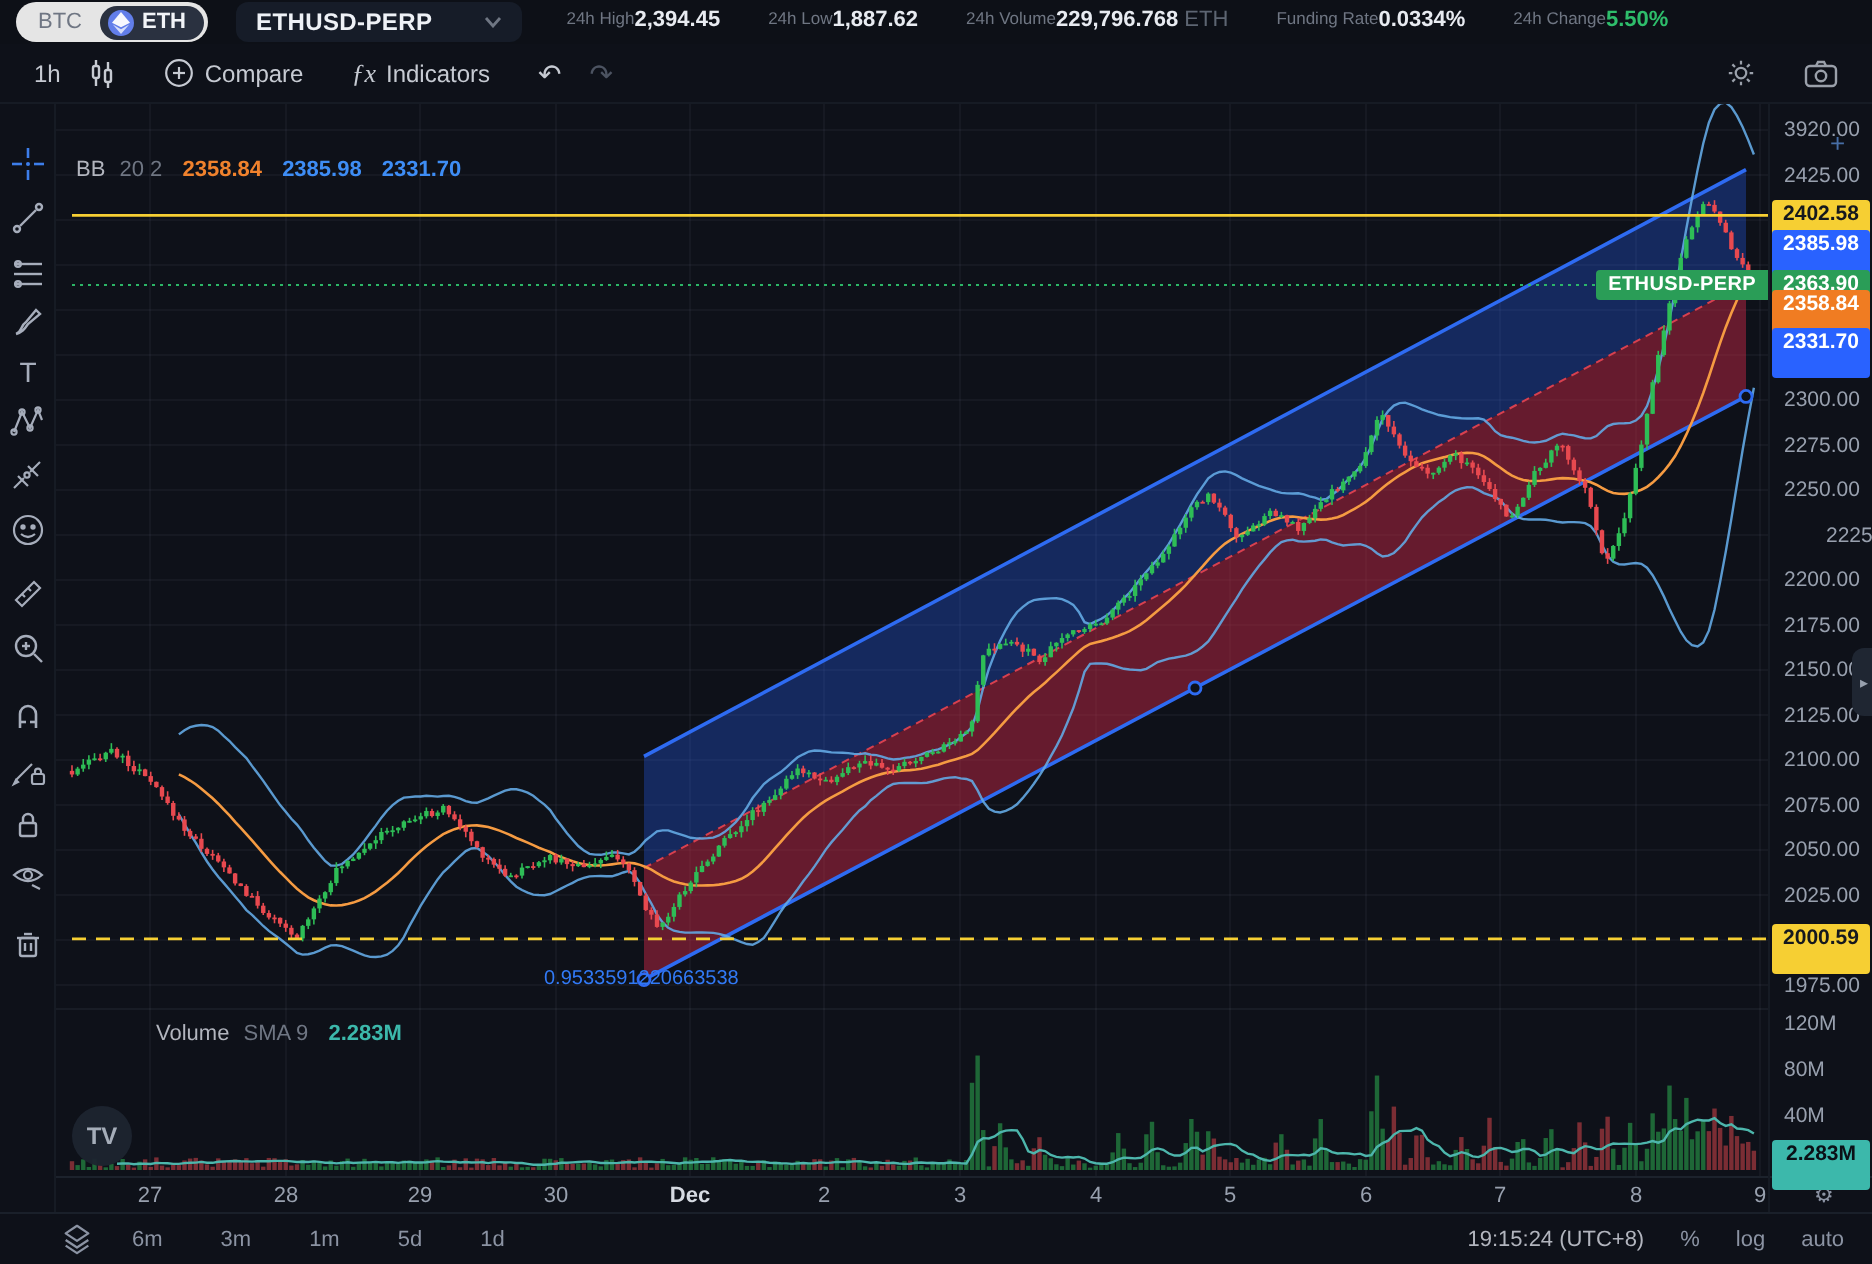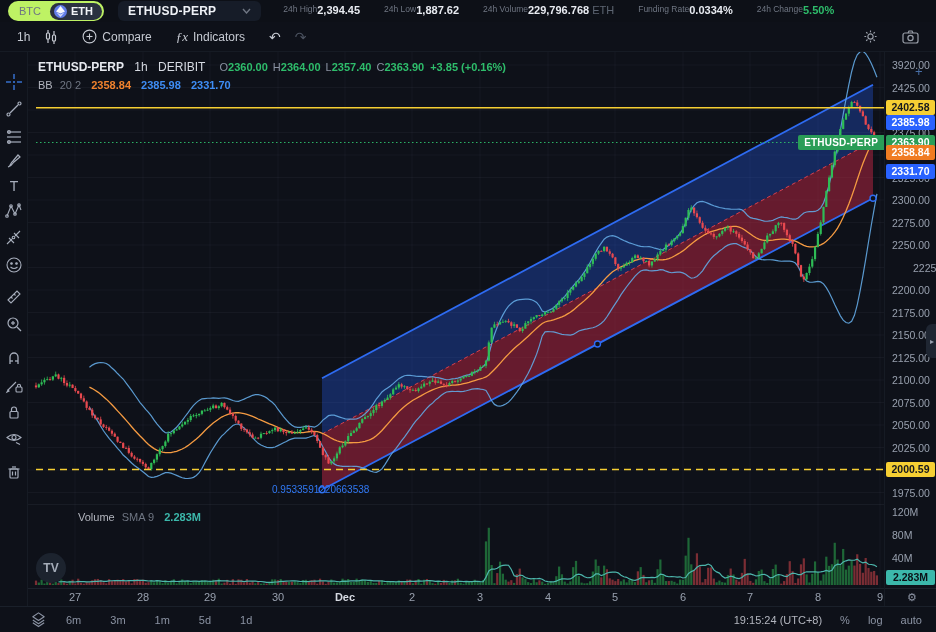--- a/index.html
+++ b/index.html
@@ -2,21 +2,21 @@
 <html><head>
 <meta charset="utf-8">
 <style>
   * { margin:0; padding:0; box-sizing:border-box; }
   html,body { width:936px; height:632px; background:#0d1017; overflow:hidden;
     font-family:"Liberation Sans", sans-serif; color:#dfe3ea; }
   .app { width:936px; height:632px; display:flex; flex-direction:column; background:#0e1119; }
 
   
   .topbar { height:22px; display:flex; align-items:center; padding:0 8px; background:#0d1017; flex:none; }
-  .seg { display:flex; align-items:center; background:#bef264; border-radius:12px; padding:1px 2px; height:20px;text-align:right; }
+  .seg { display:flex; align-items:center; background:#e5e5e5; border-radius:12px; padding:1px 2px; height:20px;text-align:right; }
   .seg-btc { color:#6f7683; font-size:11px; padding:0 9px; cursor:pointer; }
   .seg-eth { display:flex; align-items:center; gap:4px; background:#2a3140; border-radius:10px; padding:1px 9px 1px 4px; height:17px; }
   .seg-eth span { color:#f2f4f8; font-size:11px; font-weight:bold; }
   .eth-logo { width:13px; height:13px; border-radius:50%; background:#627eea; display:flex; align-items:center; justify-content:center; }
   .sym-select { display:flex; align-items:center; gap:26px; background:#161c28; border-radius:6px; padding:3px 10px; margin-left:14px; cursor:pointer; }
   .sym-select .sym { font-size:12px; font-weight:bold; color:#eef1f6; letter-spacing:.2px; }
   .stats { display:flex; gap:24px; margin-left:22px; }
   .stat { display:flex; flex-direction:row; justify-content:center; line-height:1.05; }
   .stat .lb { font-size:8.5px; color:#6f7683; }
   .stat .vl { font-size:11px; color:#e8ebf1; font-weight:bold; }
@@ -57,21 +57,21 @@
   .vol-legend .v { color:#3cb8ab; font-weight:bold; margin-left:7px; }
   .pearson { position:absolute; left:244px; top:432px; font-size:10px; color:#3179f5; z-index:4; }
   .symtag { position:absolute; right:0; top:83px; height:15px; line-height:15px; background:#2a9d57; color:#fff;
     font-size:10px; font-weight:bold; padding:0 6px; border-radius:2px 0 0 2px; z-index:6; letter-spacing:.2px; }
   .tvlogo { position:absolute; left:8px; top:501px; width:30px; height:30px; border-radius:50%; background:#1d2430;
     display:flex; align-items:center; justify-content:center; z-index:4; color:#aeb6c2; font-weight:bold; font-size:12px; opacity:.95; }
 
   
   .axis { width:52px; flex:none; border-left:1px solid #161b24; position:relative; background:#0e1119; font-size:10.5px; color:#98a0ae; }
   .ptick { position:absolute; left:7px; transform:translateY(-50%); }
-  .tag { position:absolute; left:1px; right:1px; height:15px; line-height:15px; text-align:center; border-radius:2px;
+  .tag { position:absolute; left:1px; right:1px; height:25px; line-height:15px; text-align:center; border-radius:2px;
     font-size:10.5px; font-weight:bold; z-index:6; }
   .tag.yellow { background:#f6cf33; color:#15181e; }
   .tag.blue { background:#2962ff; color:#fff; }
   .tag.green { background:#2a9d57; color:#fff; }
   .tag.orange { background:#f07c22; color:#fff; }
   .tag.teal { background:#3cb8ab; color:#0b1016; }
   .axis-plus { position:absolute; left:30px; top:12px; color:#5b8dd6; opacity:.75; font-size:13px; }
   .panel-tab { position:absolute; right:-2px; top:272px; width:12px; height:34px; background:#1f2632; border-radius:6px 0 0 6px;
     display:flex; align-items:center; justify-content:center; color:#98a0ae; font-size:8px; cursor:pointer; z-index:6; }
   .axis-sep { position:absolute; left:0; right:0; top:536px; border-top:1px solid #1c222c; }
@@ -1298,26 +1298,20 @@
           <text x="384" y="549" text-anchor="middle" font-size="11" fill="#98a0ae" font-family="Liberation Sans, sans-serif" font-weight="normal">2</text>
           <text x="452" y="549" text-anchor="middle" font-size="11" fill="#98a0ae" font-family="Liberation Sans, sans-serif" font-weight="normal">3</text>
           <text x="520" y="549" text-anchor="middle" font-size="11" fill="#98a0ae" font-family="Liberation Sans, sans-serif" font-weight="normal">4</text>
           <text x="587" y="549" text-anchor="middle" font-size="11" fill="#98a0ae" font-family="Liberation Sans, sans-serif" font-weight="normal">5</text>
           <text x="655" y="549" text-anchor="middle" font-size="11" fill="#98a0ae" font-family="Liberation Sans, sans-serif" font-weight="normal">6</text>
           <text x="722" y="549" text-anchor="middle" font-size="11" fill="#98a0ae" font-family="Liberation Sans, sans-serif" font-weight="normal">7</text>
           <text x="790" y="549" text-anchor="middle" font-size="11" fill="#98a0ae" font-family="Liberation Sans, sans-serif" font-weight="normal">8</text>
           <text x="852" y="549" text-anchor="middle" font-size="11" fill="#98a0ae" font-family="Liberation Sans, sans-serif" font-weight="normal">9</text>
         </svg>
 
-      <div class="legend">
-        <span class="sym">ETHUSD-PERP</span>
-        <span class="mid">1h</span>
-        <span class="mid">DERIBIT</span>
-        <span class="ohlc"><span class="k">O</span><span class="v">2360.00</span><span class="k">H</span><span class="v">2364.00</span><span class="k">L</span><span class="v">2357.40</span><span class="k">C</span><span class="v">2363.90</span><span class="v" style="margin-left:6px">+3.85 (+0.16%)</span></span>
-      </div>
       <div class="legend2">
         <span class="n">BB</span>
         <span class="p">20 2</span>
         <span class="orange">2358.84</span>
         <span class="blue">2385.98</span>
         <span class="blue">2331.70</span>
       </div>
       <div class="vol-legend">
         <span class="n">Volume</span>
         <span class="p">SMA 9</span>

